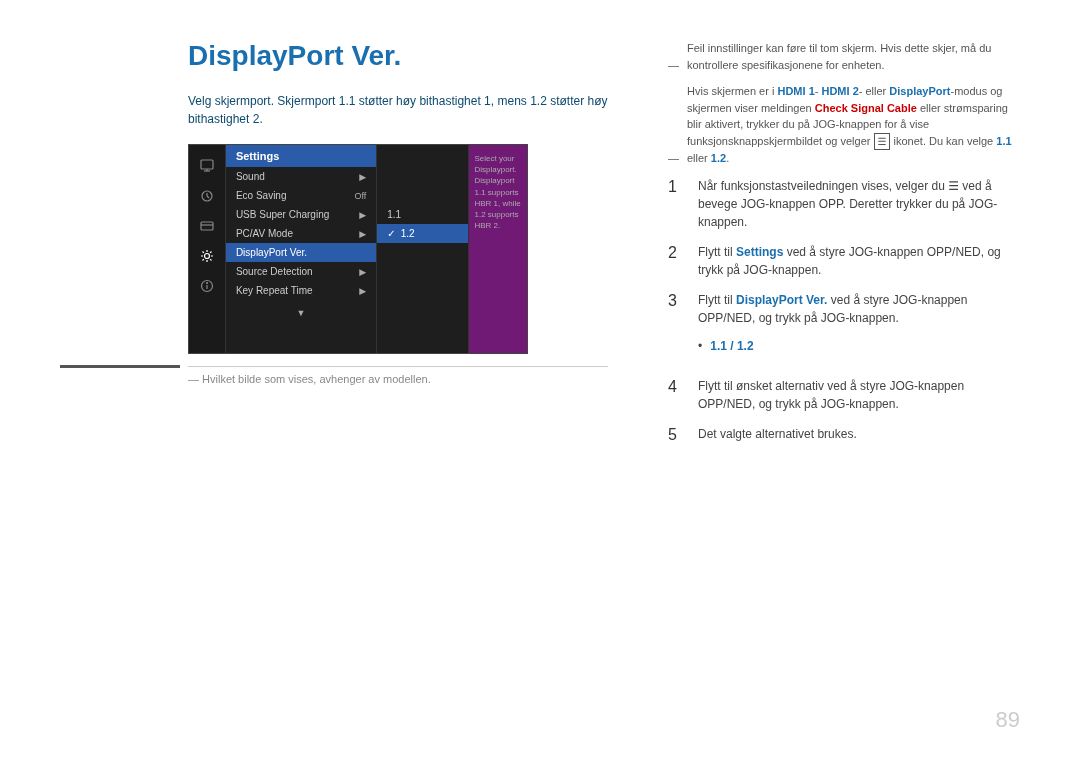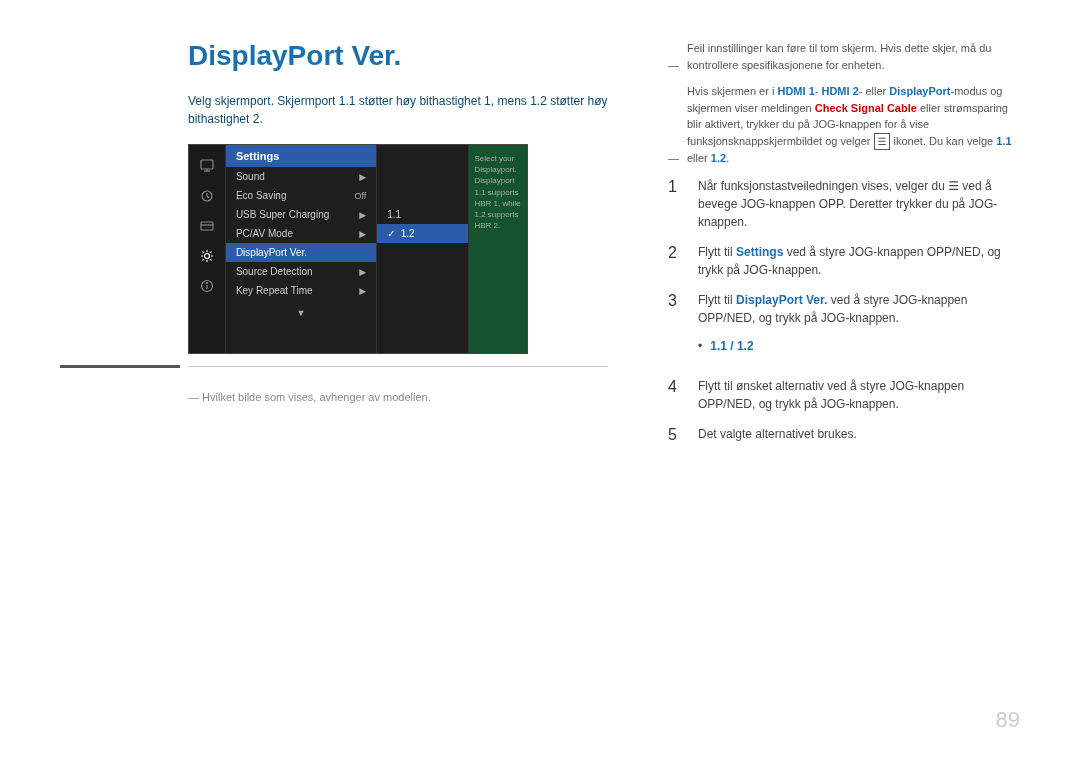--- a/index.html
+++ b/index.html
@@ -168,34 +168,34 @@
     }
 
     .sub-item .check {
       margin-right: 5px;
       color: #fff;
     }
 
     
     .info-panel {
       width: 60px;
-      background: #14532d;
+      background: #701a75;
       padding: 8px 5px;
       font-size: 8px;
       color: #aaa;
       line-height: 1.4;
       border-left: 1px solid #333;
     }
 
     .caption-text {
       margin-top: 12px;
       font-size: 11px;
       color: #888;
       border-top: 1px solid #ccc;
-      padding-top: 24px;
+      padding-top: 6px;
     }
 
     
     .right-column {
       flex: 1;
     }
 
     .note-text {
       font-size: 11px;
       color: #555;

